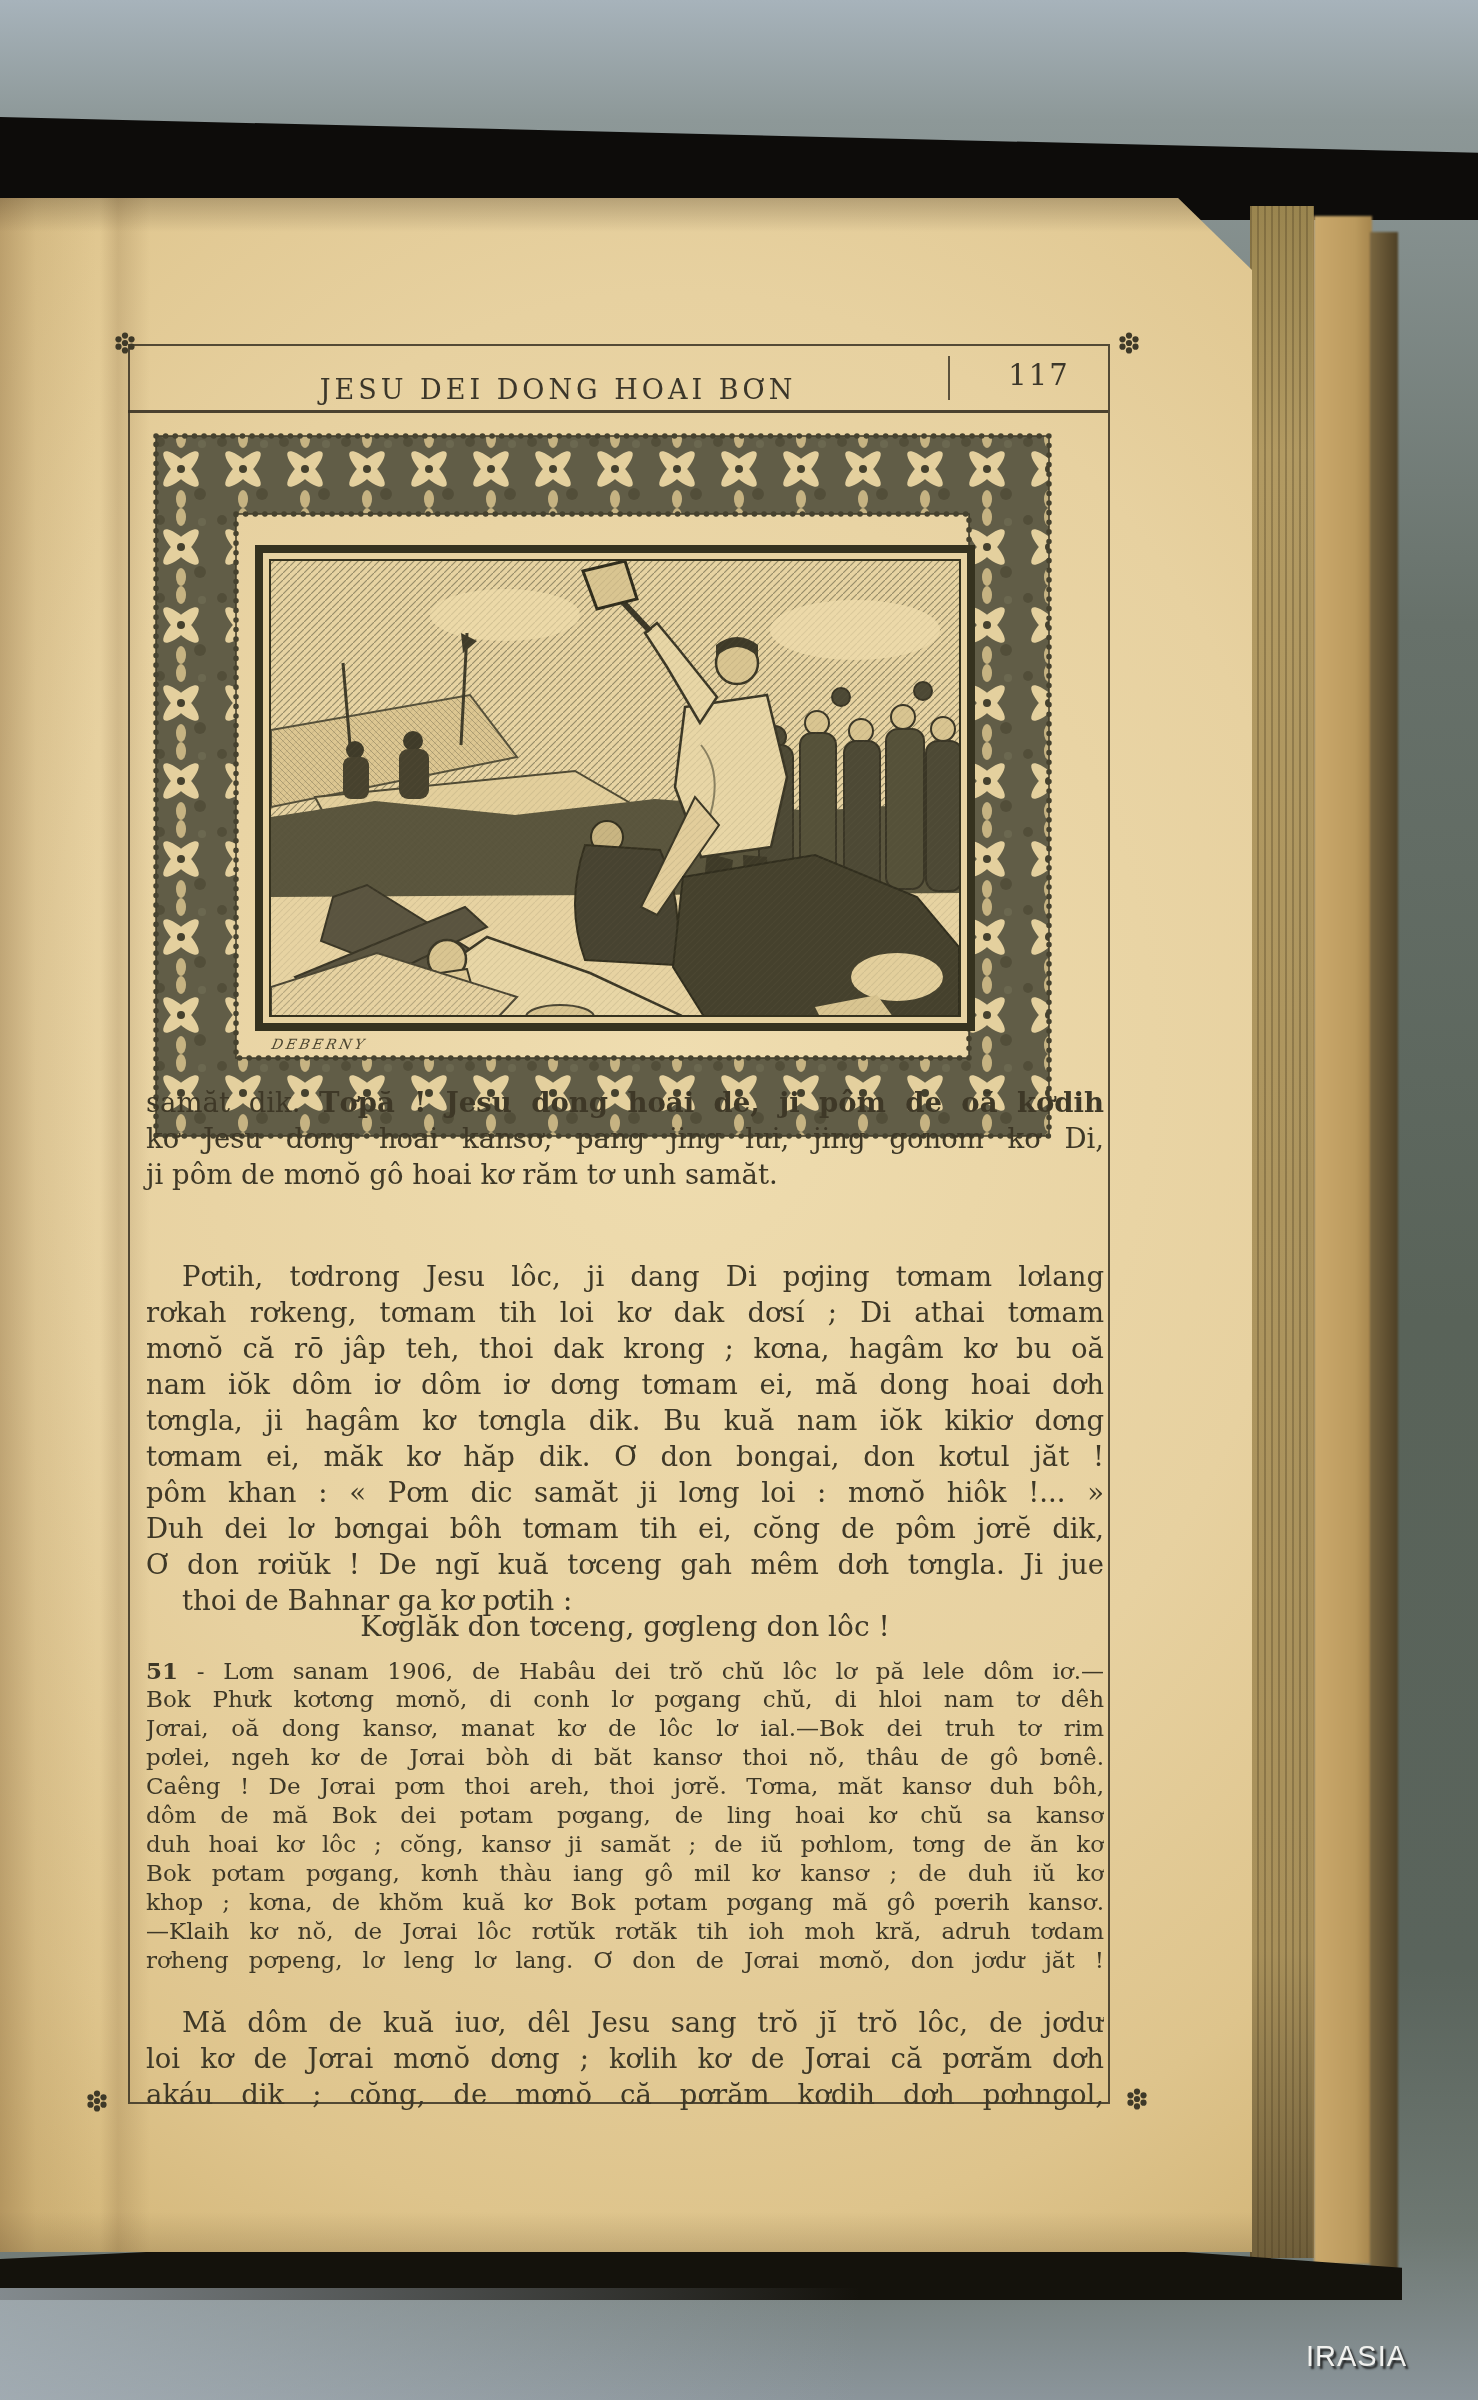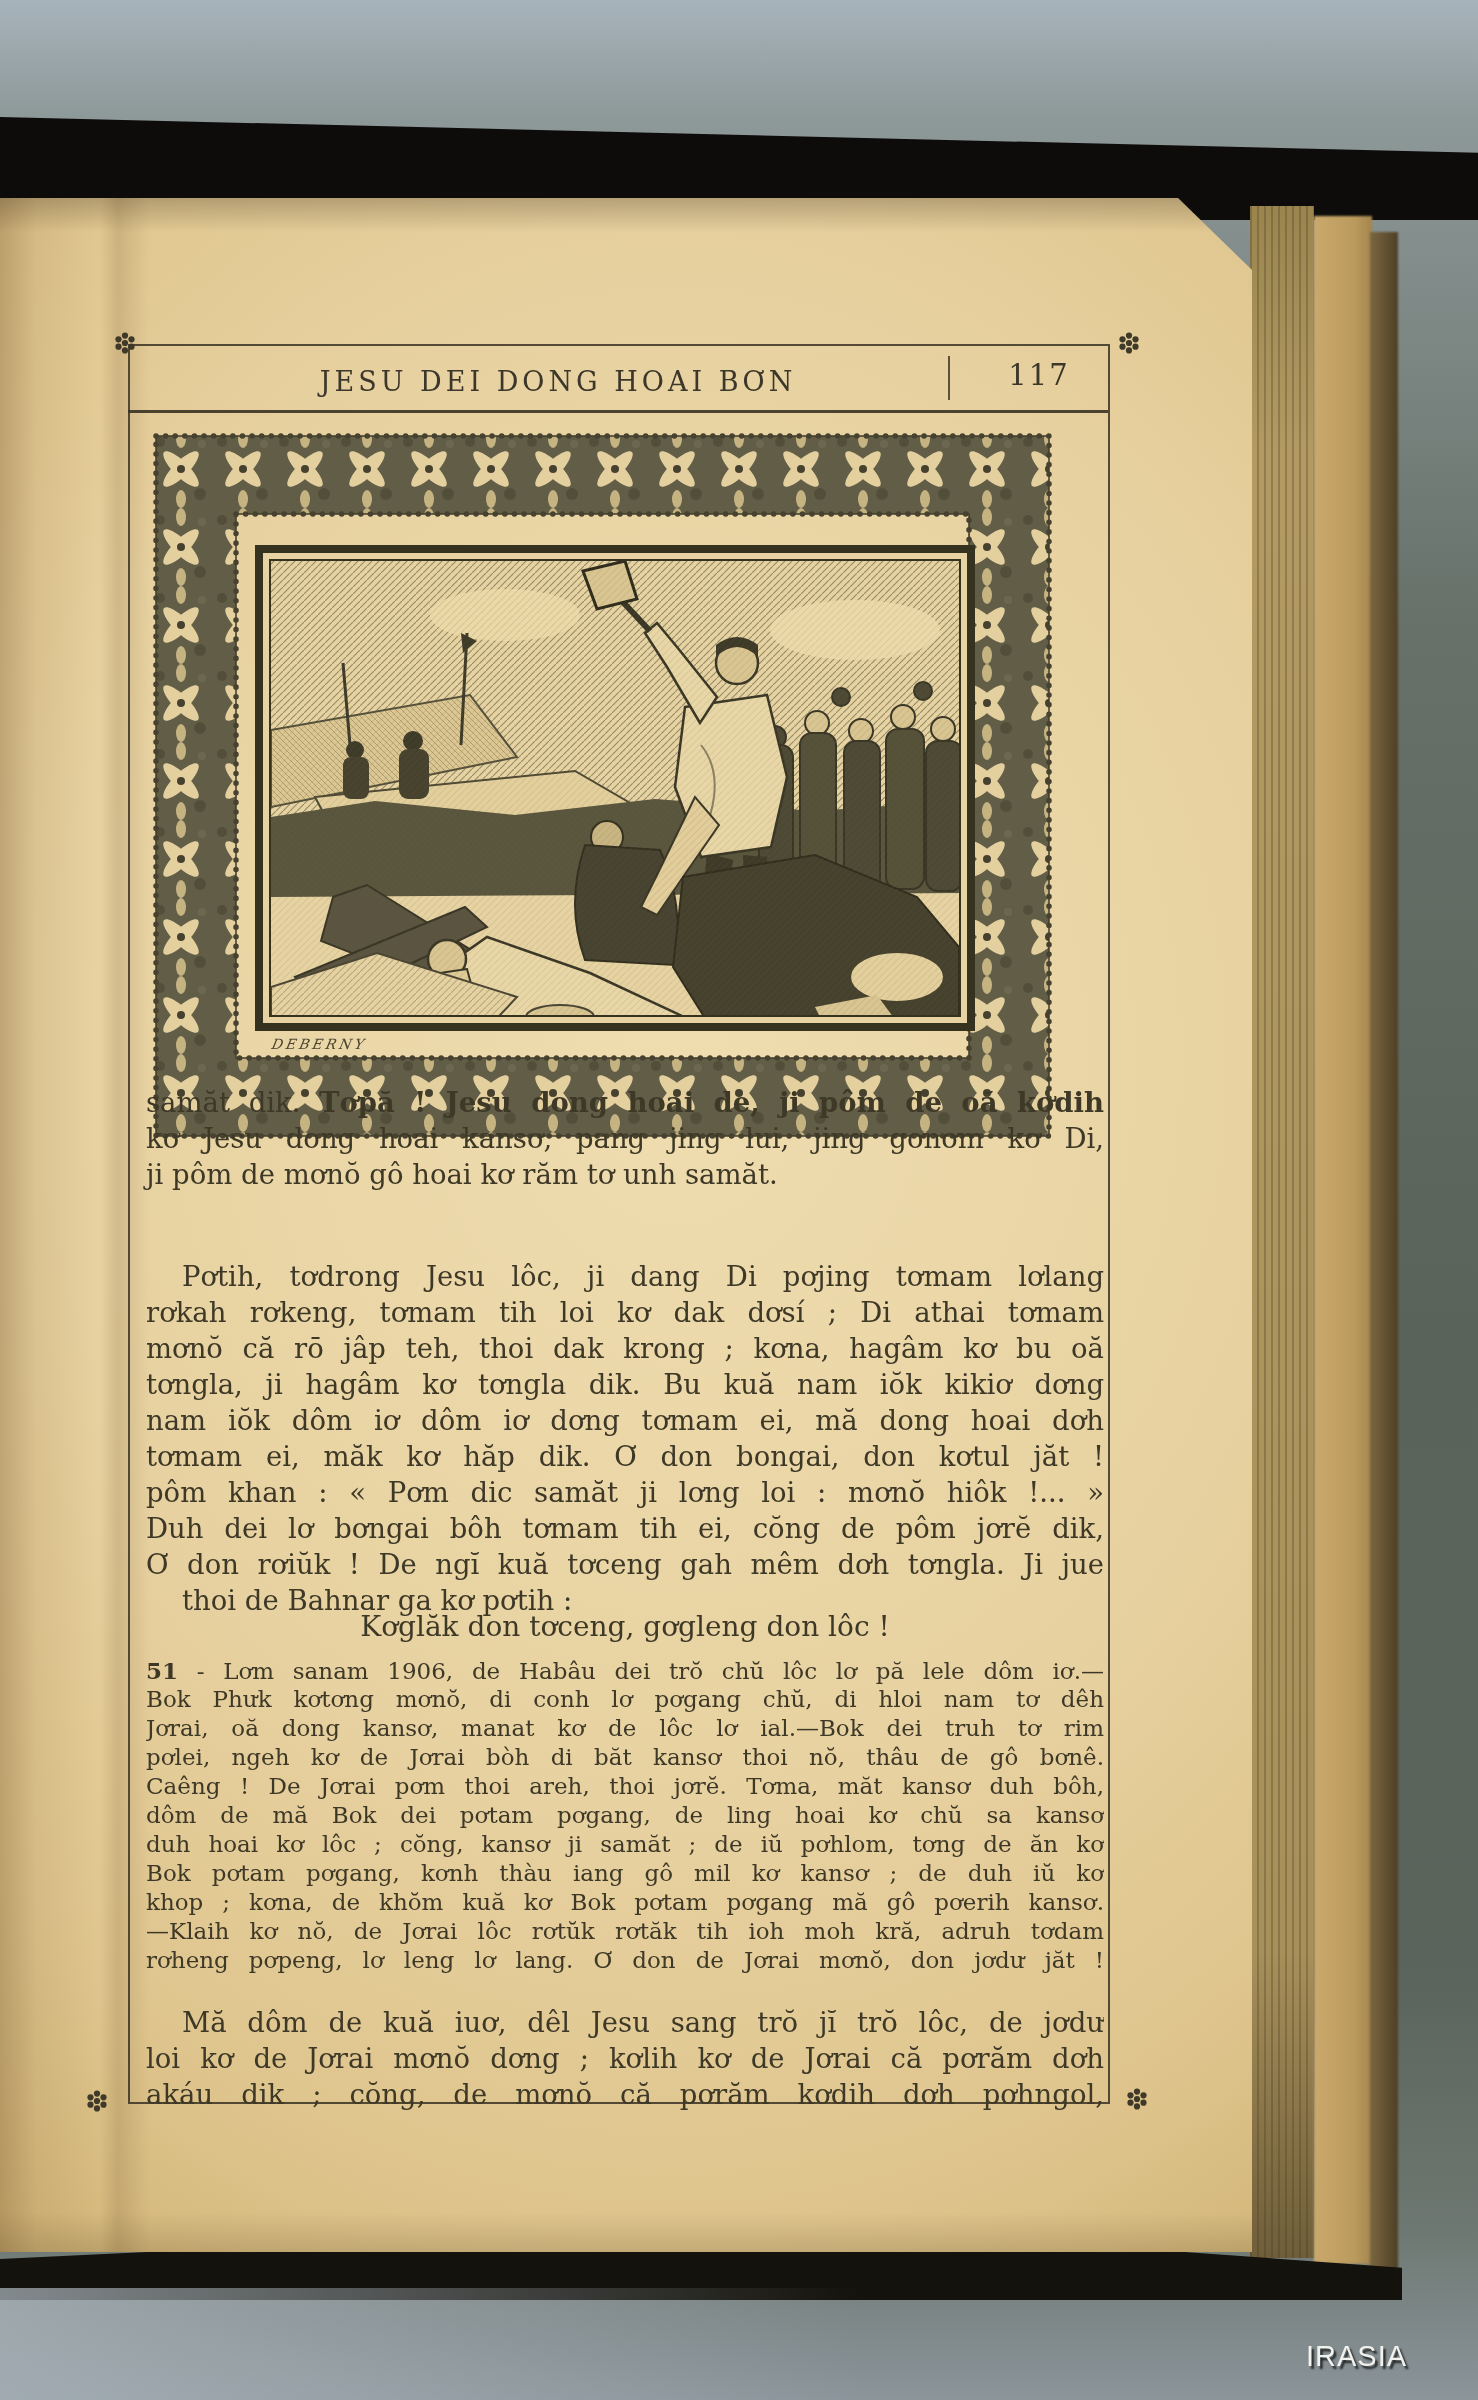--- a/index.html
+++ b/index.html
@@ -28,21 +28,21 @@
        linear-gradient(90deg,rgba(130,98,55,.38) 0px,rgba(165,135,85,.18) 36px,rgba(0,0,0,0) 96px),
        linear-gradient(90deg,rgba(0,0,0,0) 100px,rgba(120,90,50,.20) 118px,rgba(0,0,0,0) 150px),
        radial-gradient(92% 68% at 54% 42%,#efddb0 0%,#e7d1a0 55%,#dec48c 84%,#d3b679 100%);}
   
   .page-frame{position:absolute;left:128px;top:344px;width:978px;height:1756px;
               border:2px solid rgba(58,50,35,.85);}
   .rule{position:absolute;background:rgba(58,50,35,.9);}
   .fleuron{position:absolute;width:26px;height:26px;}
   
   .header-row{position:absolute;left:128px;top:350px;width:980px;height:58px;}
-  .header-title{position:absolute;left:110px;width:640px;top:16px;text-align:center;
+  .header-title{position:absolute;left:110px;width:640px;top:24px;text-align:center;
      font-size:27px;letter-spacing:4px;color:#3c372a;white-space:nowrap;}
   .header-divider{position:absolute;left:820px;top:6px;width:2px;height:44px;background:rgba(58,50,35,.8);}
   .page-number{position:absolute;left:836px;top:8px;width:150px;text-align:center;
      font-size:29px;letter-spacing:2px;color:#3c372a;}
   
   .textcol{position:absolute;left:146px;width:958px;color:#3e3827;}
   .body-lines{font-size:27.5px;line-height:36px;}
   .line{white-space:nowrap;overflow:visible;}
   .j{text-align:justify;text-align-last:justify;white-space:normal;height:36px;overflow:hidden;}
   .note .j{height:29px;}
@@ -245,22 +245,22 @@
         <div class="line j">kơ Jesu dong hoai kansơ, pang jing lui, jing gơnơm kơ Di,</div>
       </div>
     <div class="line">ji pôm de mơnŏ gô hoai kơ răm tơ unh samăt.</div>
   </div>
 
   <div class="textcol body-lines" style="top:1258px;">
     <div class="p2wrap">
         <div class="line j" style="text-indent: 36px;">Pơtih, tơdrong Jesu lôc, ji dang Di pơjing tơmam lơlang</div>
         <div class="line j">rơkah rơkeng, tơmam tih loi kơ dak dơsí ; Di athai tơmam</div>
         <div class="line j">mơnŏ că rō jâp teh, thoi dak krong ; kơna, hagâm kơ bu oă</div>
+        <div class="line j">nam iŏk dôm iơ dôm iơ dơng tơmam ei, mă dong hoai dơh</div>
         <div class="line j">tơngla, ji hagâm kơ tơngla dik. Bu kuă nam iŏk kikiơ dơng</div>
-        <div class="line j">nam iŏk dôm iơ dôm iơ dơng tơmam ei, mă dong hoai dơh</div>
         <div class="line j">tơmam ei, măk kơ hăp dik. Ơ don bongai, don kơtul jăt !</div>
         <div class="line j">pôm khan : « Pơm dic samăt ji lơng loi : mơnŏ hiôk !... »</div>
         <div class="line j">Duh dei lơ bơngai bôh tơmam tih ei, cŏng de pôm jơrĕ dik,</div>
         <div class="line j">Ơ don rơiŭk ! De ngĭ kuă tơceng gah mêm dơh tơngla. Ji jue</div>
       </div>
     <div class="line indent-fix" style="text-indent:36px">thoi de Bahnar ga kơ pơtih :</div>
   </div>
 
   <div class="textcol verse" style="top:1606px;">Kơglăk don tơceng, gơgleng don lôc !</div>
 

